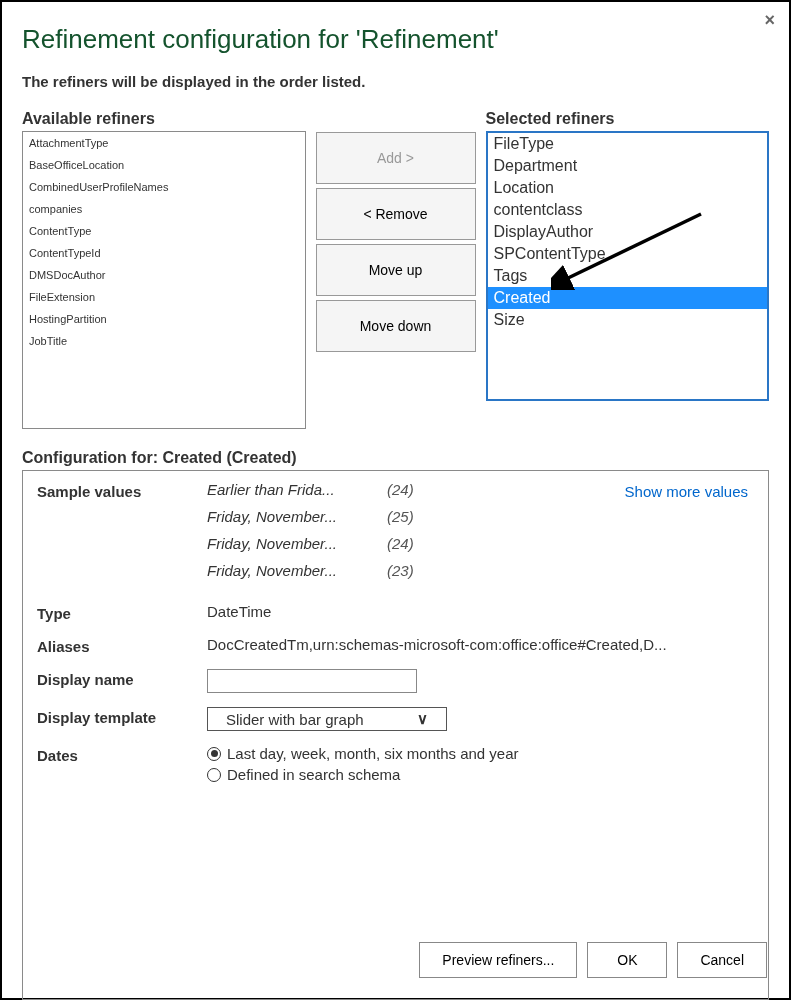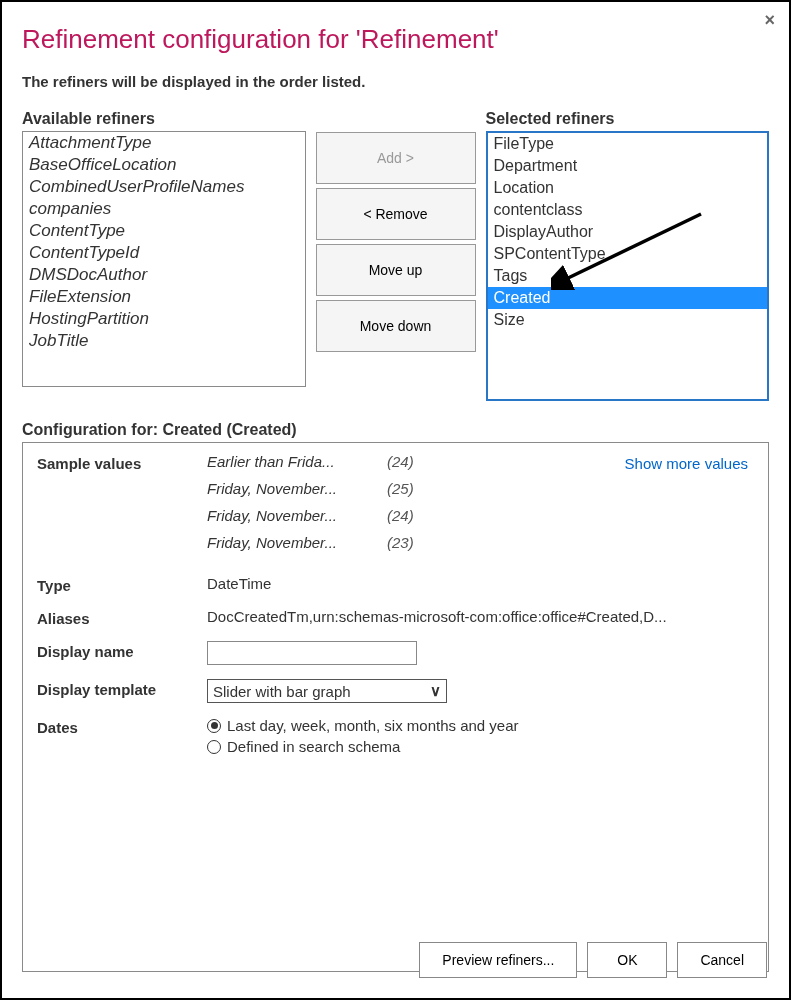--- a/index.html
+++ b/index.html
@@ -25,21 +25,21 @@
       top: 8px;
       right: 14px;
       font-size: 18px;
       font-weight: bold;
       color: #666;
       cursor: pointer;
     }
     .dialog-title {
       font-size: 26px;
       font-weight: 300;
-      color: #be185d;
+      color: #14532d;
       margin-top: 10px;
       margin-bottom: 18px;
     }
     .subtitle {
       font-size: 15px;
       margin-bottom: 20px;
       font-weight: bold;
     }
     .columns {
       display: flex;
@@ -53,24 +53,23 @@
       width: 160px;
       padding-top: 22px;
     }
     .col-header {
       font-weight: bold;
       font-size: 16px;
       margin-bottom: 3px;
     }
     .listbox {
       border: 1px solid #8a8a8a;
-      height: 256px;
+      height: 298px;
       overflow-y: scroll;
-      font-size: 17px;
-      font-style: italic;
+      font-size: 11px;
     }
     .listbox-right {
       border: 2px solid #2a76c6;
       height: 270px;
       overflow-y: auto;
       font-size: 16px;
     }
     .list-item {
       padding: 0px 6px;
       line-height: 22px;
@@ -138,21 +137,21 @@
       font-size: 15px;
     }
     .text-input {
       border: 1px solid #888;
       padding: 3px 5px;
       width: 210px;
       font-size: 14px;
     }
     .dropdown {
       border: 1px solid #555;
-      padding: 2px 5px;
+      padding: 2px 18px;
       width: 240px;
       font-size: 15px;
       background: #fff;
       display: inline-flex;
       justify-content: space-between;
       align-items: center;
       cursor: pointer;
     }
     .radio-row {
       display: flex;

